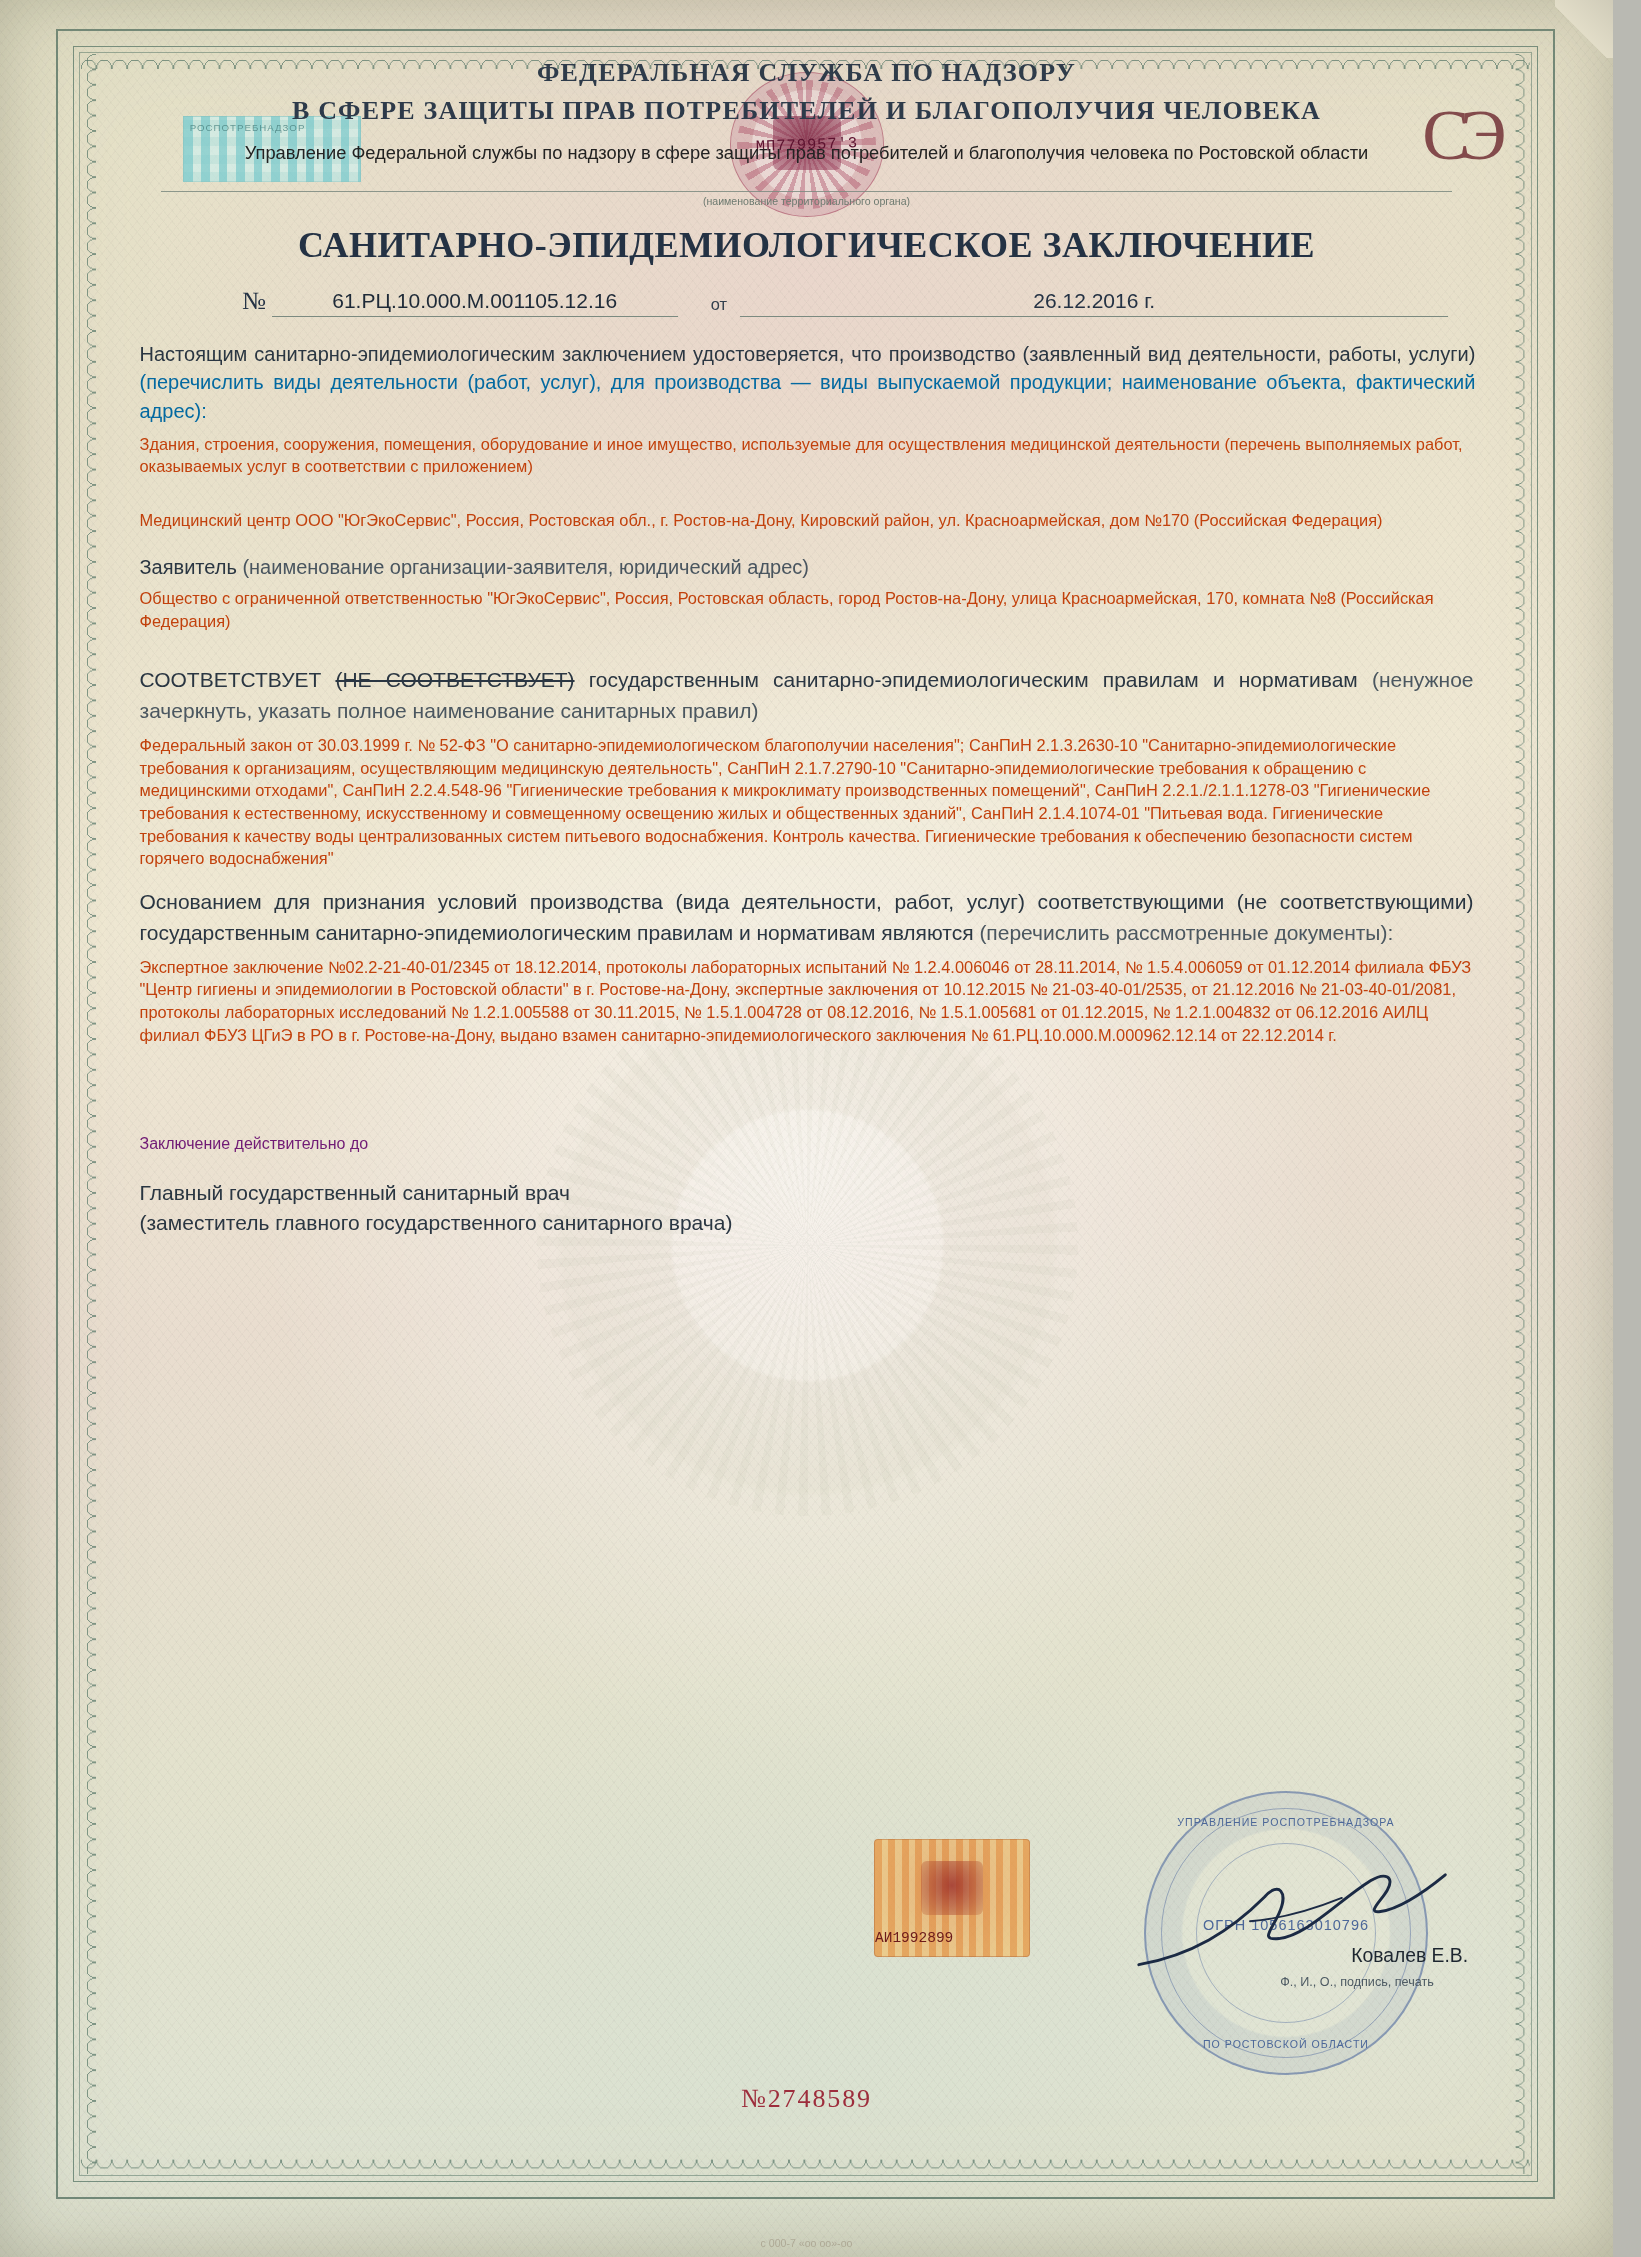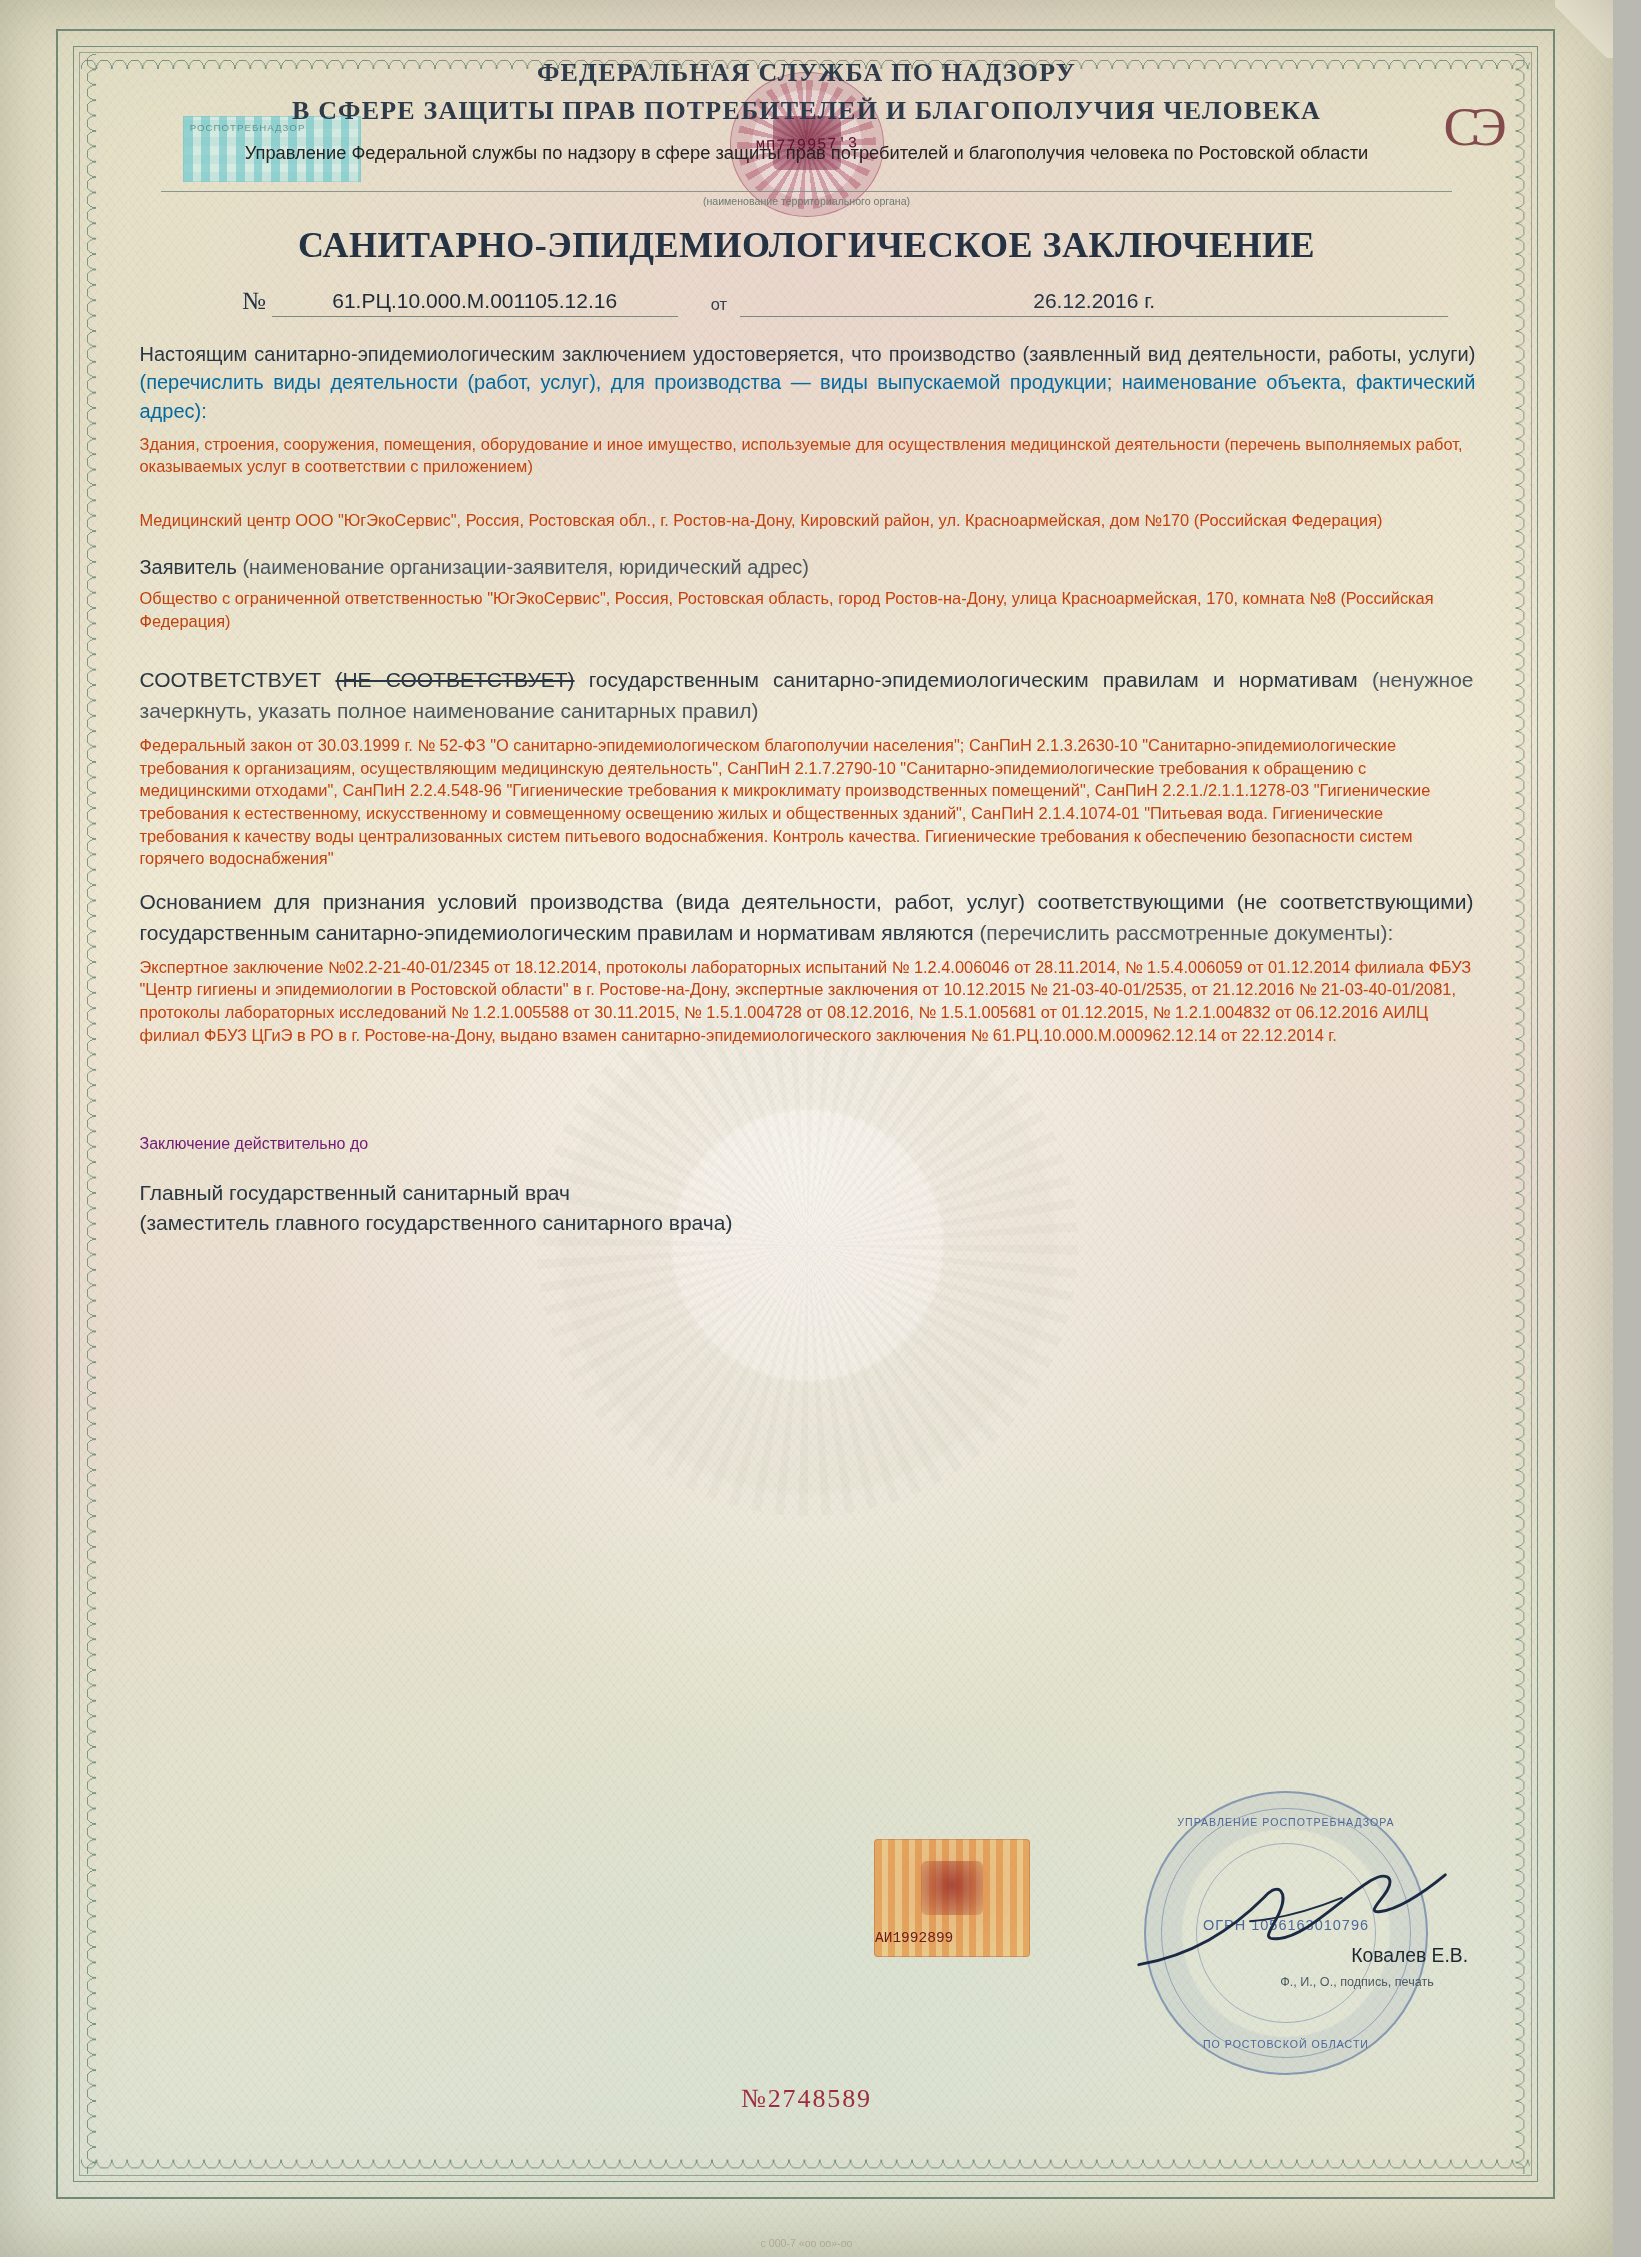--- a/index.html
+++ b/index.html
@@ -168,21 +168,21 @@
     font-family: "Liberation Mono", monospace;
     font-size: 15.4px;
     color: #5d1330;
     letter-spacing: 1px;
     transform: rotate(-2deg);
   }
   .se-logo {
     position: absolute;
     right: 116px; top: 95px;
     font-family: "Liberation Serif", serif;
-    font-size: 55px;
+    font-size: 71px;
     color: #7a3b3f;
     letter-spacing: -9.7px;
     opacity: .9;
   }
 
   .title1, .title2 {
     text-align: center;
     font-family: "Liberation Serif", serif;
     font-weight: bold;
     color: #2d3a4a;

